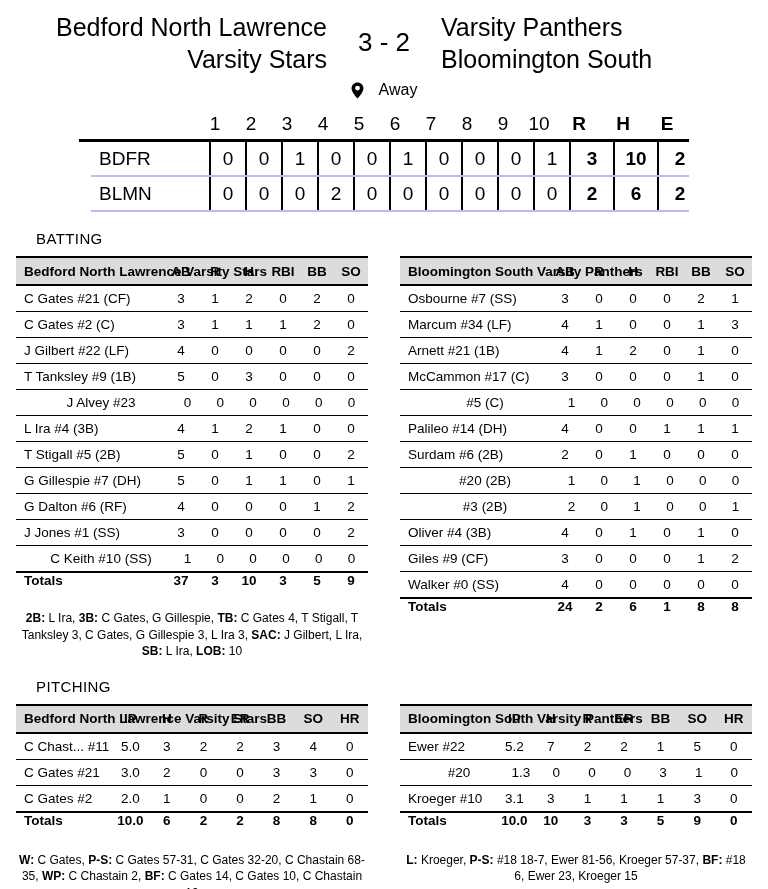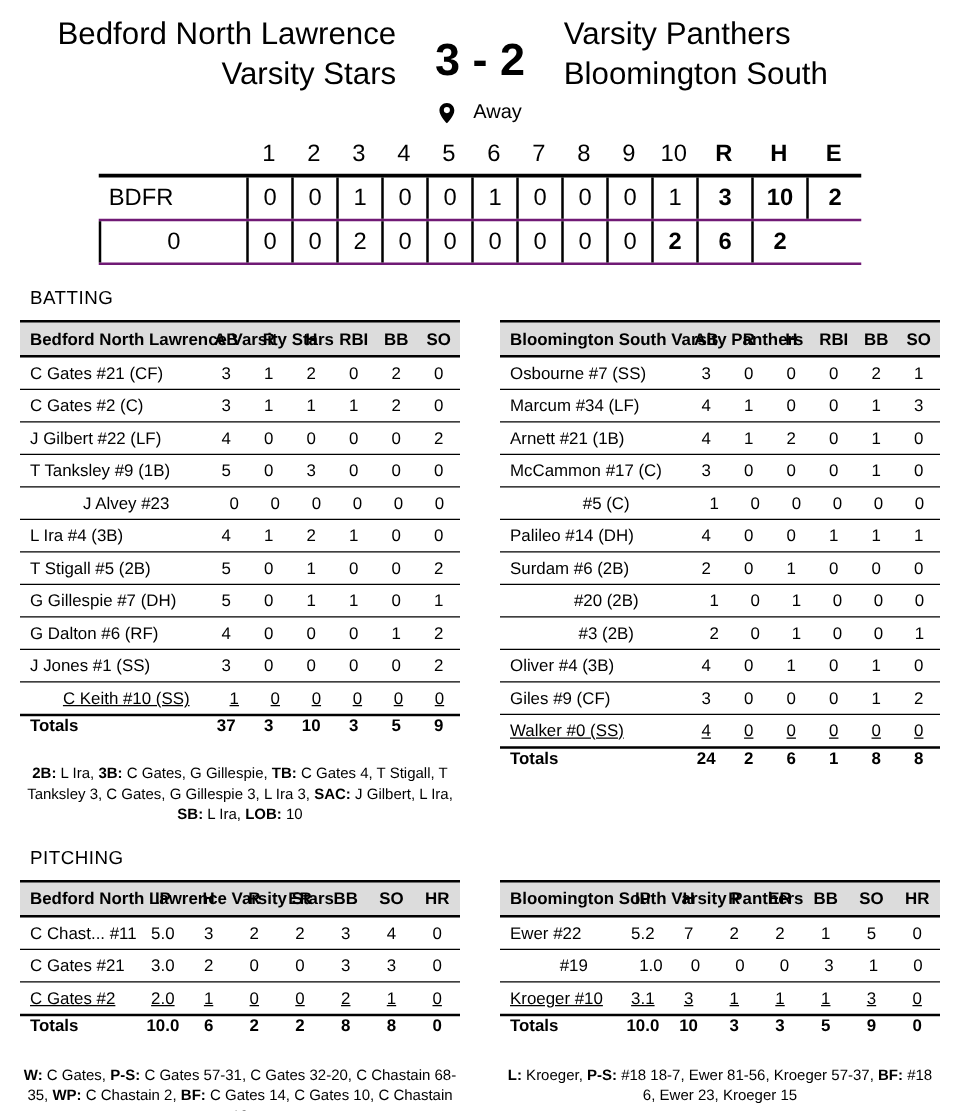--- a/index.html
+++ b/index.html
@@ -5,54 +5,54 @@
   html,body{margin:0;padding:0;background:#fff;color:#000;
     font-family:"Liberation Sans",sans-serif;}
   body{width:768px;height:889px;position:relative;overflow:hidden;}
 
   
   .scoreboard{display:grid;grid-template-columns:1fr auto 1fr;gap:31px;
     padding:12px 8px 0 8px;align-items:start;}
   .team-title{font-size:25px;line-height:1.26;font-weight:400;}
   .team-title.left{text-align:right;}
   .team-title.right{text-align:left;}
-  .game-score{font-size:36px;font-weight:700;padding-top:15px;white-space:nowrap;}
+  .game-score{font-size:26px;font-weight:400;padding-top:15px;white-space:nowrap;}
 
   .meta-row{display:flex;justify-content:center;align-items:center;gap:26px;
     margin-top:6px;font-size:16px;}
   .meta-item{display:flex;align-items:center;gap:15px;justify-content:center;}
   .icon{display:inline-block;line-height:0;}
 
   
   .linescore{width:610px;margin:10px auto 0 auto;}
   .ls-header,.ls-row{display:grid;grid-template-columns:118px repeat(10,36px) repeat(3,44px);}
   .ls-cell{display:flex;align-items:center;justify-content:center;font-size:19px;}
   .ls-header{height:30px;border-bottom:3px solid #000;}
   .ls-header .ls-cell:nth-last-child(-n+3){font-weight:700;}
-  .ls-row{height:33px;border-bottom:2px solid #701a75;}
+  .ls-row{height:33px;border-bottom:2px solid #c4b5fd;margin-left:12px;}
   .ls-row .ls-team{justify-content:flex-start;padding-left:8px;font-size:19px;}
   .ls-row .ls-vcell{border-left:2px solid #000;}
   .ls-row .ls-cell:nth-last-child(-n+3){font-weight:700;}
 
   
-  .section-label{font-size:15px;letter-spacing:.4px;margin:18px 0 9px 24px;}
+  .section-label{font-size:15px;letter-spacing:.4px;margin:18px 0 9px 36px;}
   .tables-row{display:flex;justify-content:space-between;align-items:flex-start;
     padding:0 16px;}
   .table-col{width:352px;}
 
   
   .stat-table{width:352px;font-size:13.5px;}
   .thead{display:flex;align-items:center;height:26px;background:#dcdcdc;
     border-top:2px solid #000;border-bottom:2px solid #000;font-weight:700;}
   .name-col{flex:none;padding-left:8px;white-space:nowrap;overflow:visible;}
   .batting .name-col{width:140px;}
   .pitching .name-col{width:88px;}
   .stat-col{flex:1;text-align:center;}
   .trow{display:flex;align-items:center;height:25px;border-bottom:1.5px solid #000;}
-  .rows .trow:last-child{border-bottom:none;text-decoration:underline;}
+  .rows .trow:last-child{border-bottom:none;}
   .trow.sub .name-col{padding-left:15px;text-align:center;}
   .totals-row{display:flex;align-items:flex-start;height:27px;
     border-top:2.5px solid #000;font-weight:700;}
   .notes{margin-top:10px;font-size:12px;line-height:1.38;width:352px;text-align:center;}
   .pitching-notes{margin-top:12px;}
 </style>
 </head>
 <body>
 
 <div class="scoreboard">
@@ -109,20 +109,21 @@
         <div class="ls-cell ls-vcell">0</div>
         <div class="ls-cell ls-vcell">0</div>
         <div class="ls-cell ls-vcell">0</div>
         <div class="ls-cell ls-vcell">1</div>
         <div class="ls-cell ls-vcell">3</div>
         <div class="ls-cell ls-vcell">10</div>
         <div class="ls-cell ls-vcell">2</div>
       </div>
 
       <div class="ls-row">
+        <div class="ls-cell ls-team">BLMN</div>
         <div class="ls-cell ls-vcell">0</div>
         <div class="ls-cell ls-vcell">0</div>
         <div class="ls-cell ls-vcell">0</div>
         <div class="ls-cell ls-vcell">2</div>
         <div class="ls-cell ls-vcell">0</div>
         <div class="ls-cell ls-vcell">0</div>
         <div class="ls-cell ls-vcell">0</div>
         <div class="ls-cell ls-vcell">0</div>
         <div class="ls-cell ls-vcell">0</div>
         <div class="ls-cell ls-vcell">0</div>
@@ -507,22 +508,22 @@
             <div class="stat-col">5.2</div>
             <div class="stat-col">7</div>
             <div class="stat-col">2</div>
             <div class="stat-col">2</div>
             <div class="stat-col">1</div>
             <div class="stat-col">5</div>
             <div class="stat-col">0</div>
           </div>
 
           <div class="trow sub">
-            <div class="name-col">#19</div>
-            <div class="stat-col">1.0</div>
+            <div class="name-col">#20</div>
+            <div class="stat-col">1.3</div>
             <div class="stat-col">0</div>
             <div class="stat-col">0</div>
             <div class="stat-col">0</div>
             <div class="stat-col">3</div>
             <div class="stat-col">1</div>
             <div class="stat-col">0</div>
           </div>
 
           <div class="trow">
             <div class="name-col">Kroeger #10</div>

